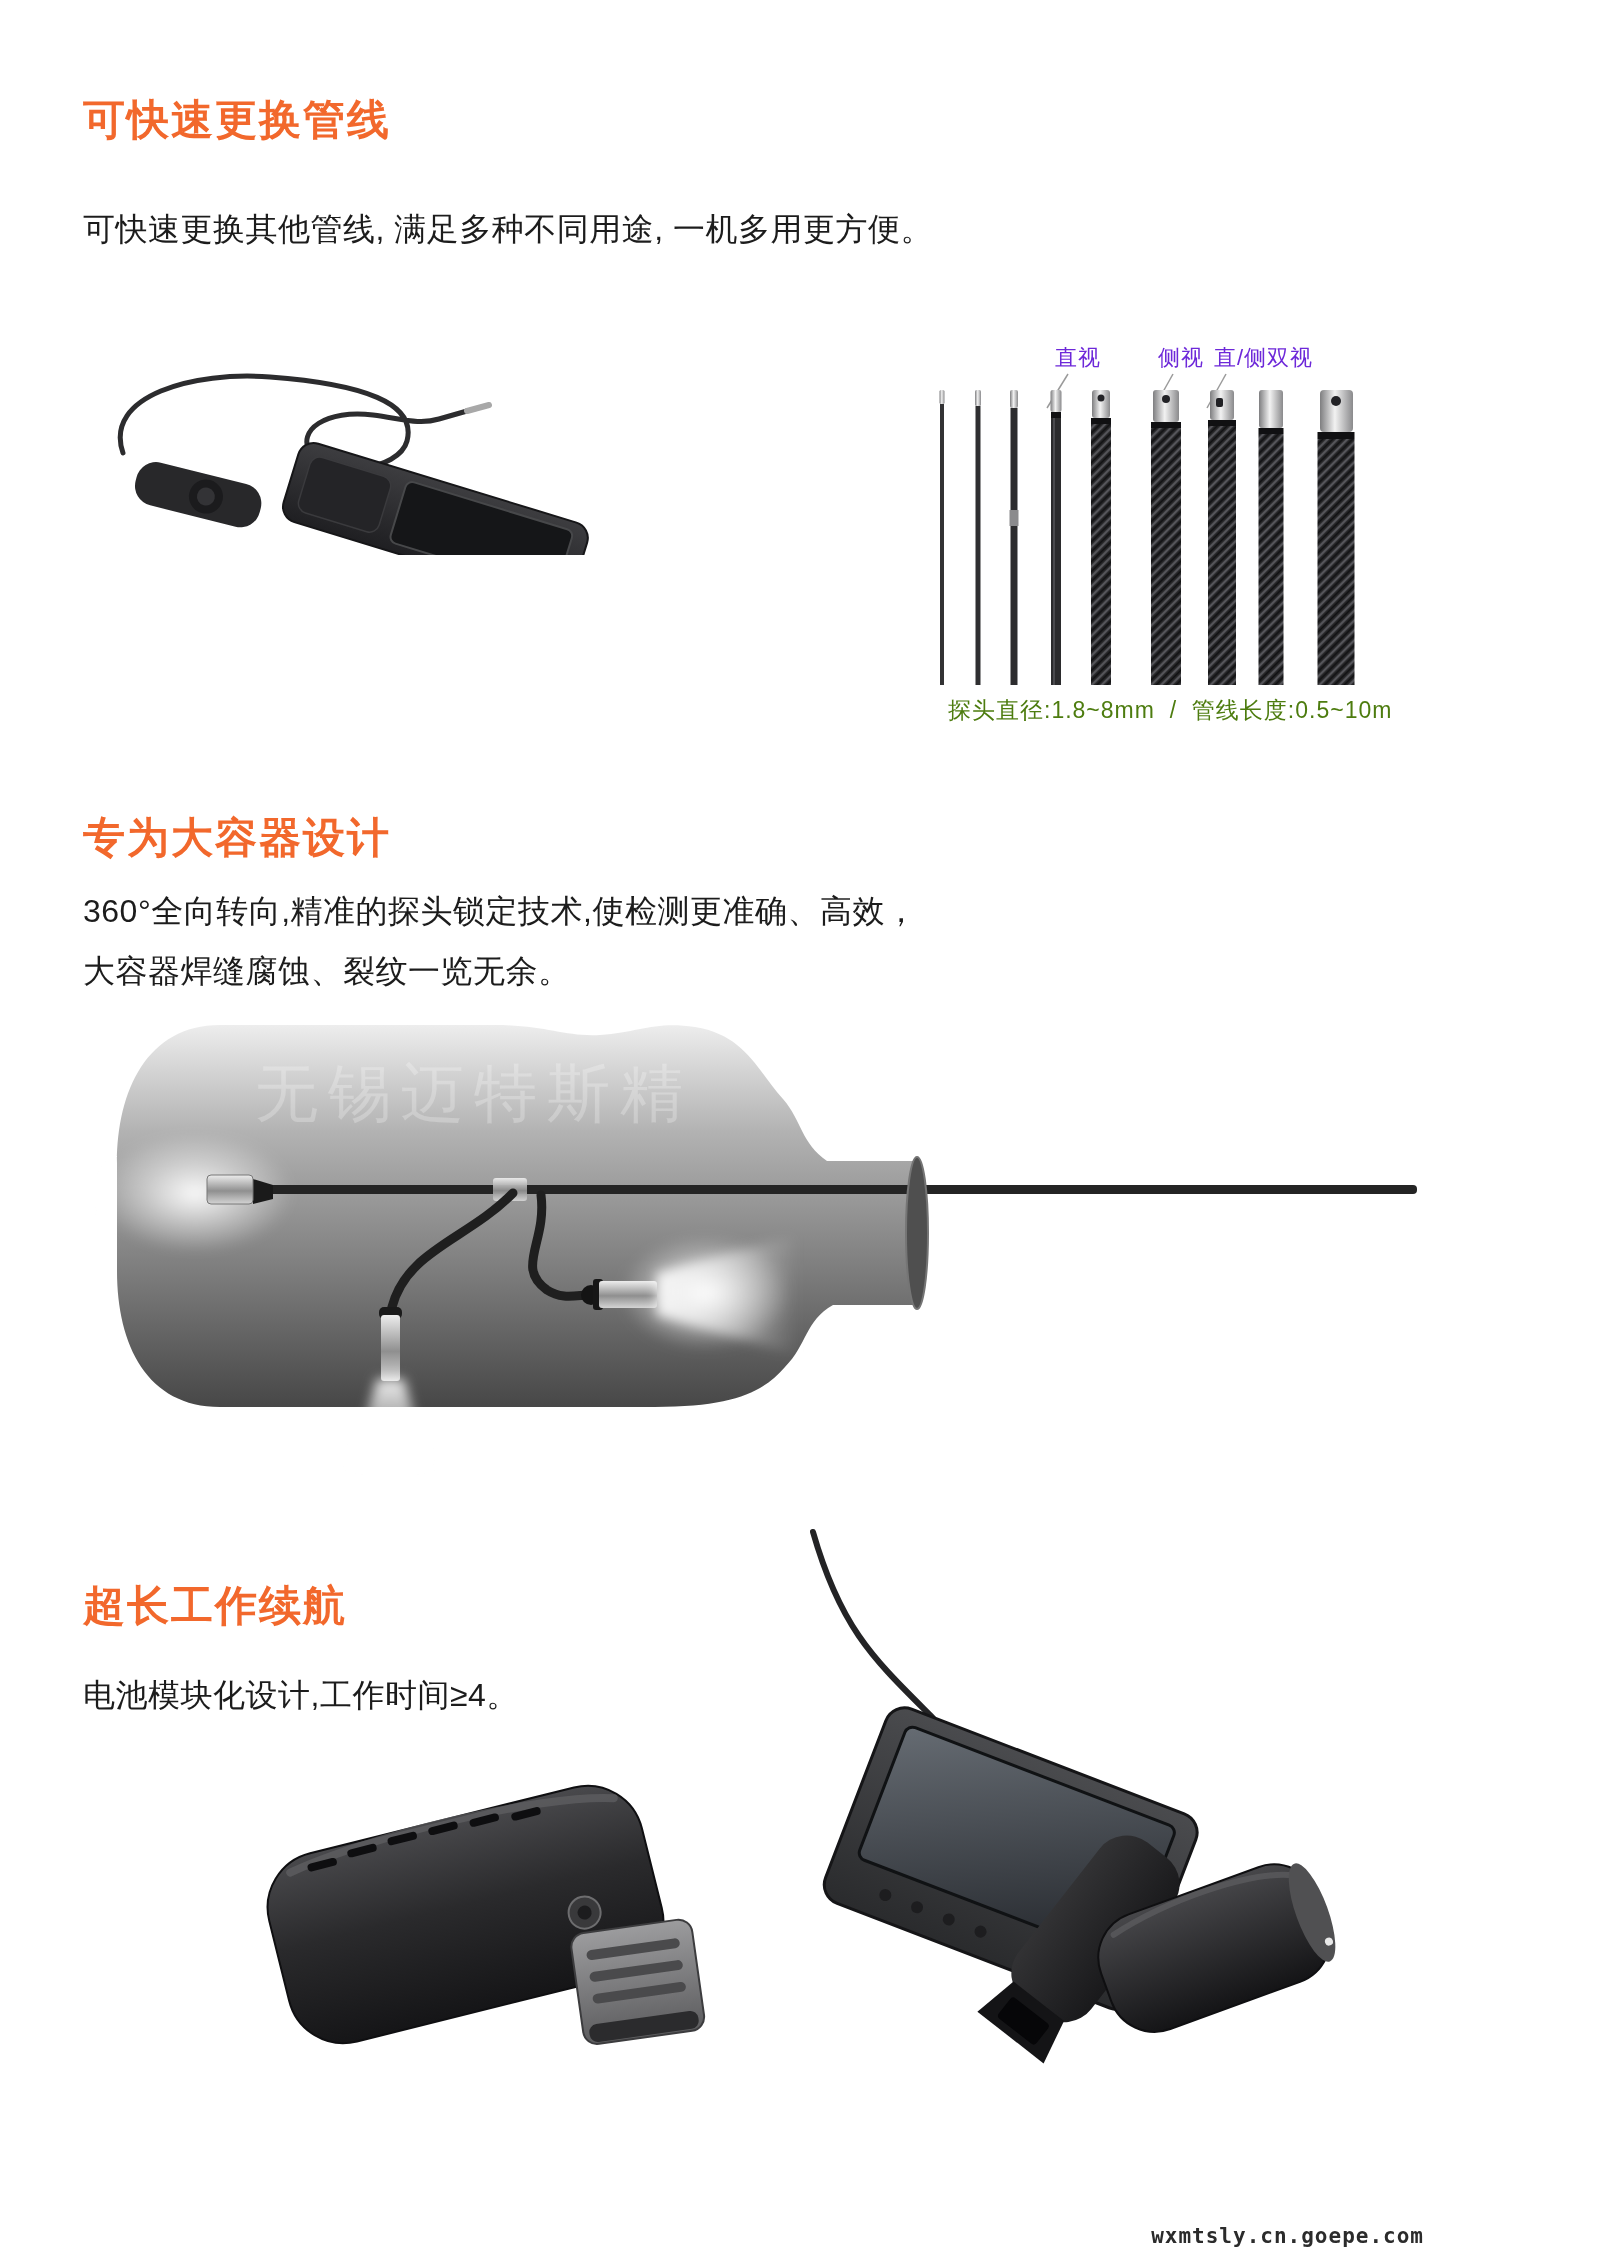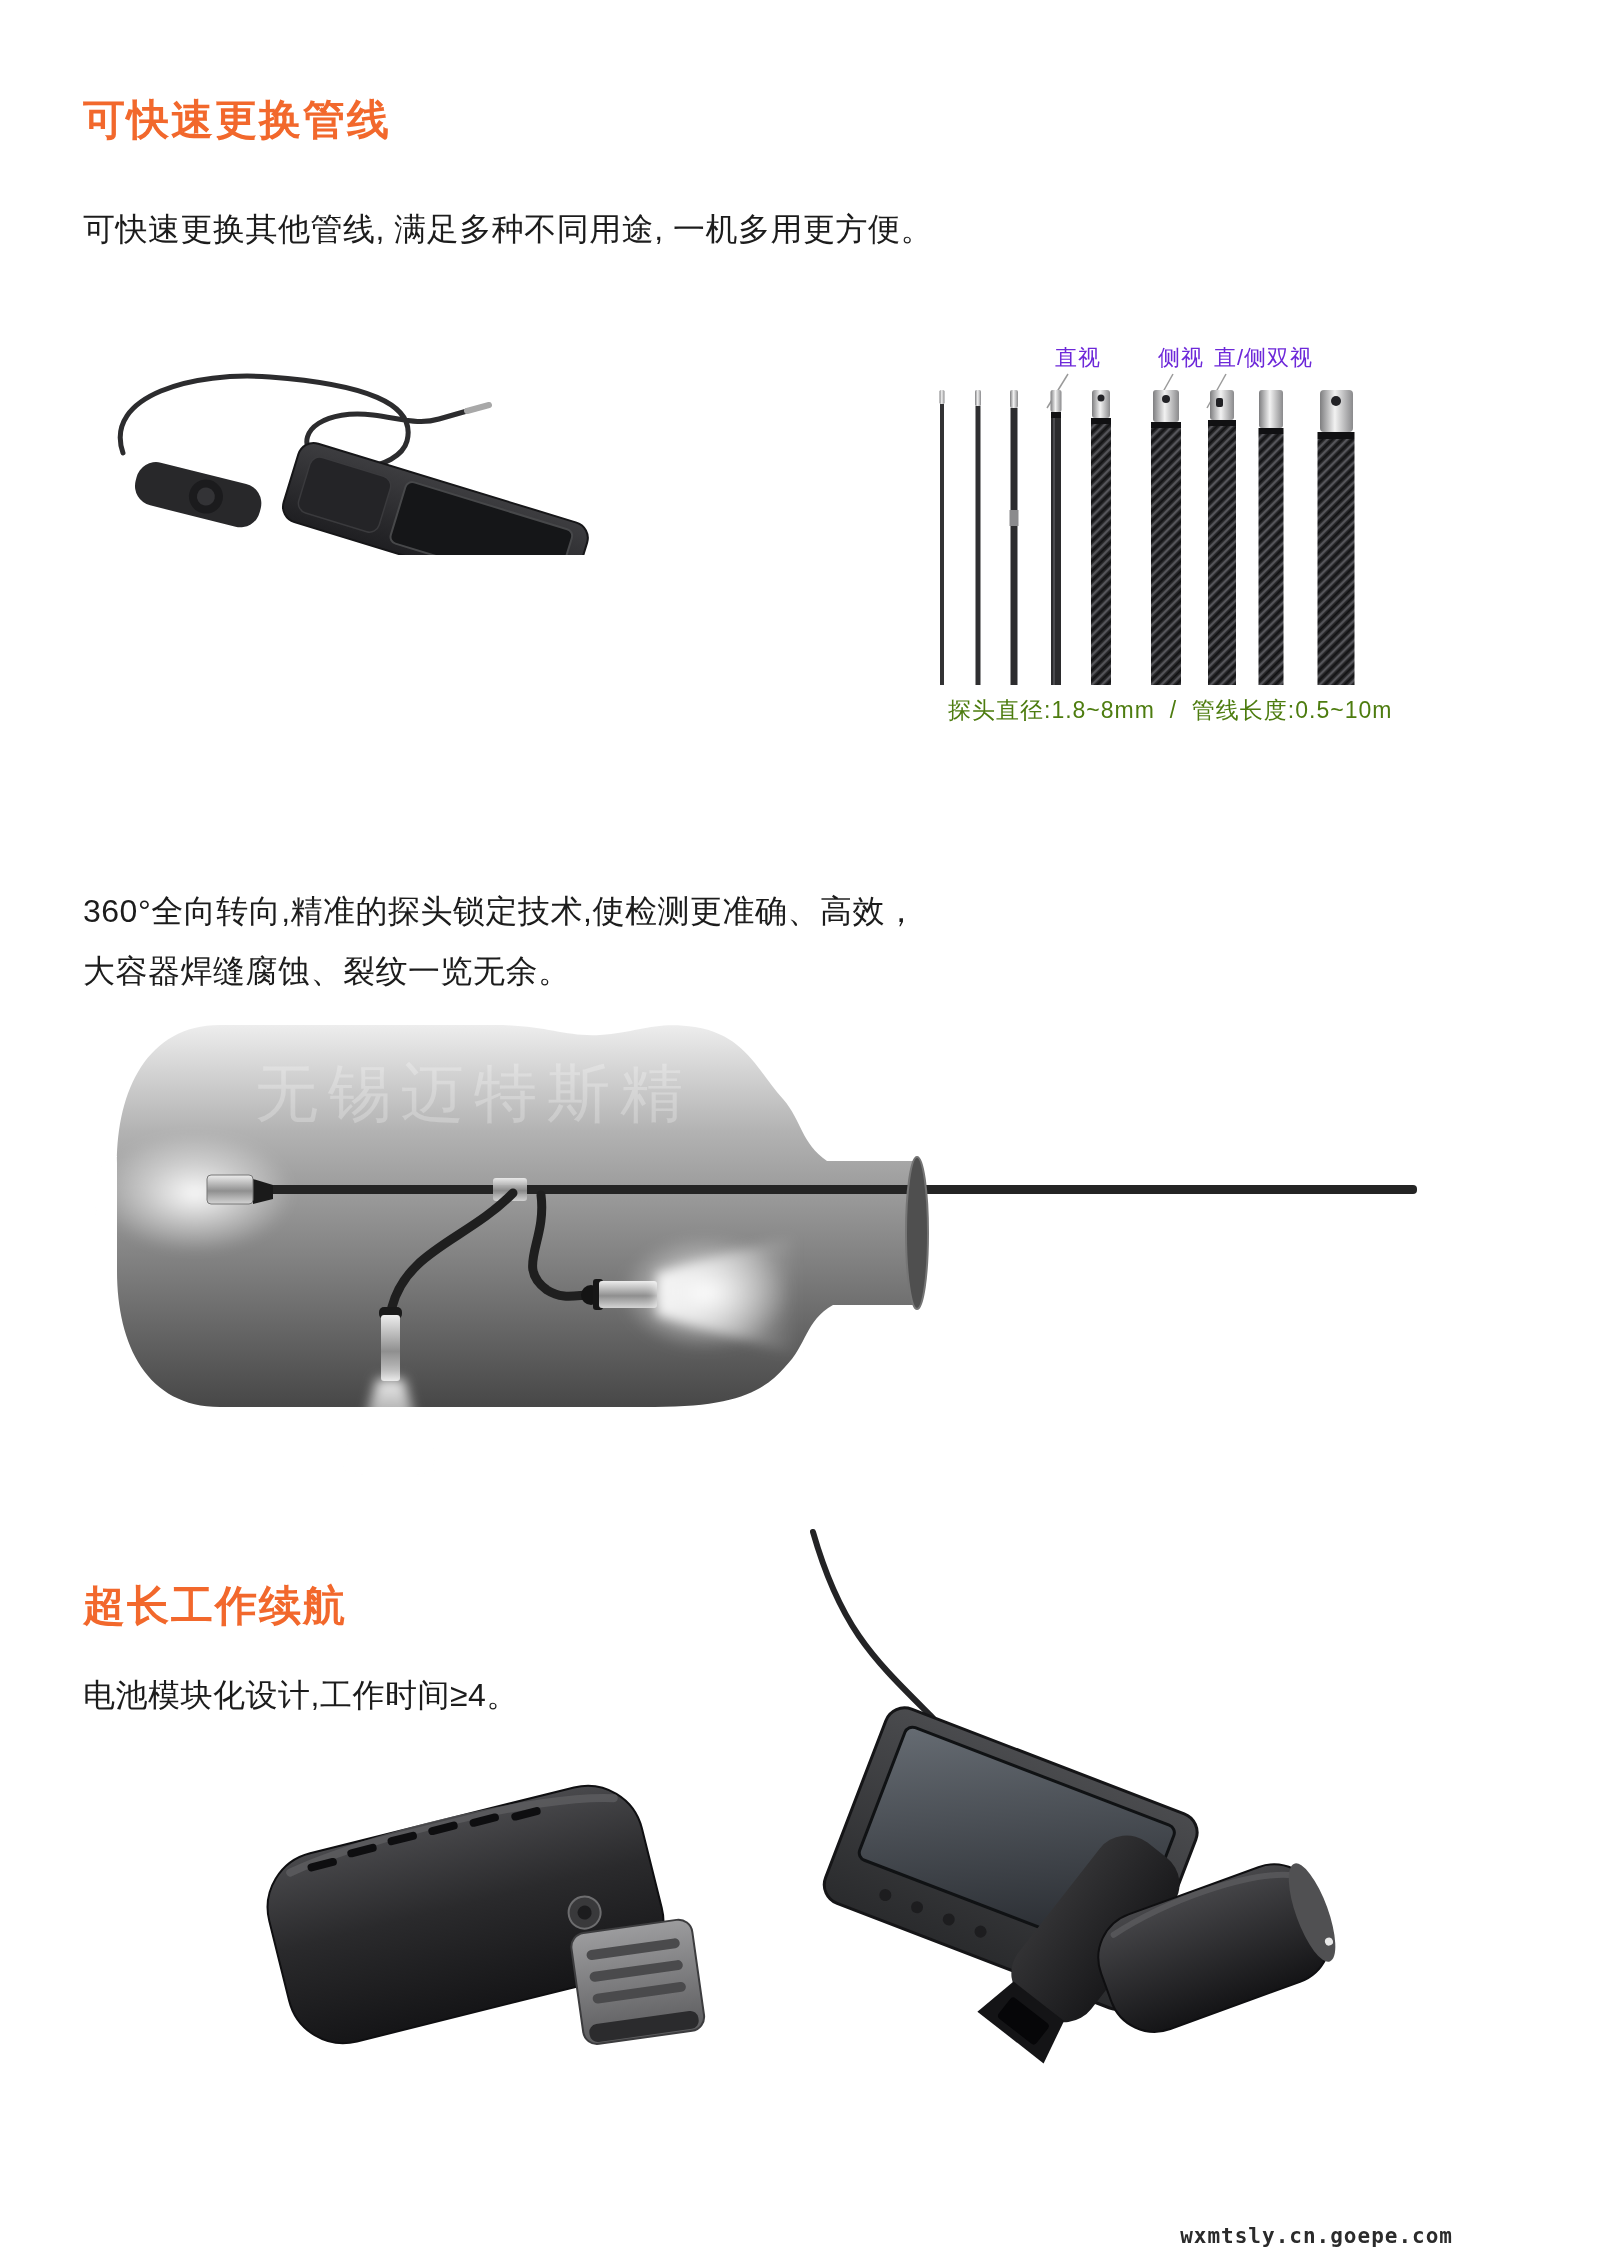--- a/index.html
+++ b/index.html
@@ -1,18 +1,18 @@
 <!DOCTYPE html>
 <html><head>
 <meta charset="utf-8">
 <style>
   html,body{margin:0;padding:0;background:#ffffff;}
   .page{
     position:relative;width:1456px;height:2262px;background:#ffffff;
-    font-family:"Liberation Sans","DejaVu Sans",sans-serif;overflow:hidden;padding-left:29px;
+    font-family:"Liberation Sans","DejaVu Sans",sans-serif;overflow:hidden;
   }
   .abs{position:absolute;}
   .sec-title{
     font-size:42px;font-weight:700;color:#f2682c;letter-spacing:2px;margin:0;
   }
   .sec-body{
     font-size:32px;font-weight:400;color:#1c1c1c;letter-spacing:0.5px;margin:0;
   }
   .probe-label{
     font-size:22px;color:#6d28d9;letter-spacing:1px;white-space:nowrap;
@@ -132,20 +132,21 @@
       <g>
           <rect x="390" y="0" width="33" height="42" rx="4" fill="url(#metal)"></rect>
           <circle cx="406" cy="11" r="5" fill="#222226"></circle>
           <rect x="387.5" y="42" width="37" height="7" fill="#101012"></rect>
           <rect x="387.5" y="49" width="37" height="246" fill="url(#braid)"></rect>
         </g>
     </svg>
     <span class="abs probe-caption" style="left:18px;top:365px;">探头直径:1.8~8mm  /  管线长度:0.5~10m</span>
   </div>
 
+  <h2 class="abs sec-title" style="left:83px;top:810px;">专为大容器设计</h2>
   <p class="abs sec-body" style="left:83px;top:890px;">360°全向转向,精准的探头锁定技术,使检测更准确、高效，</p>
   <p class="abs sec-body" style="left:83px;top:950px;">大容器焊缝腐蚀、裂纹一览无余。</p>
 
   <div class="abs" style="left:95px;top:1015px;width:1370px;height:460px;">
     <svg width="1370" height="460" viewBox="0 0 1370 460">
       <defs>
         <linearGradient id="vgrad" x1="0" y1="0" x2="0" y2="1">
           <stop offset="0" stop-color="#ededed"></stop>
             <stop offset="0.28" stop-color="#b2b2b2"></stop>
           <stop offset="0.65" stop-color="#7c7c7c"></stop>

